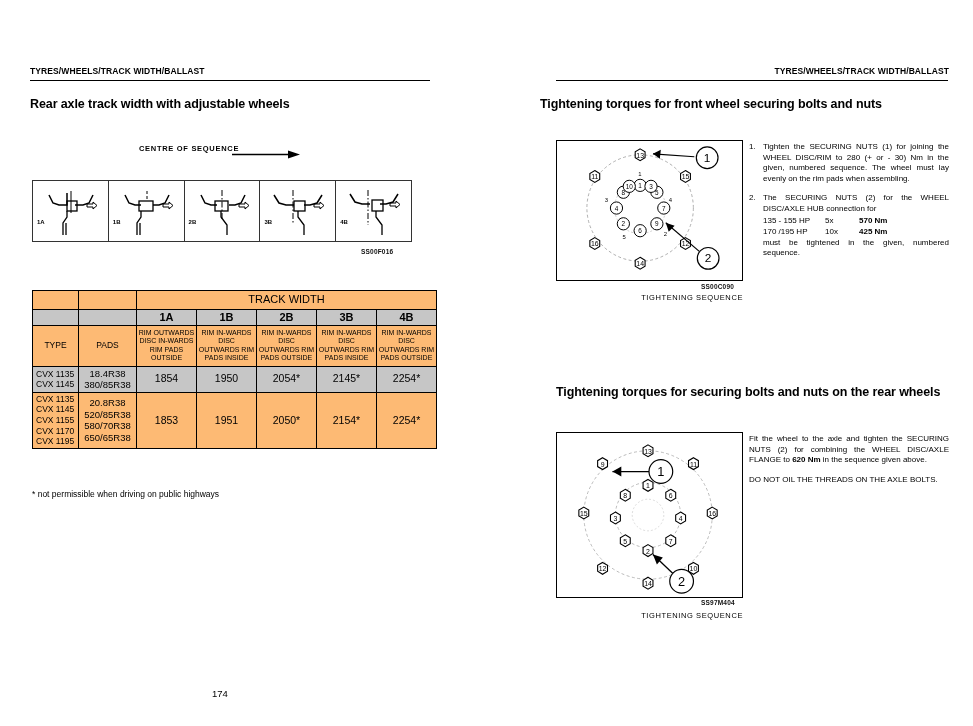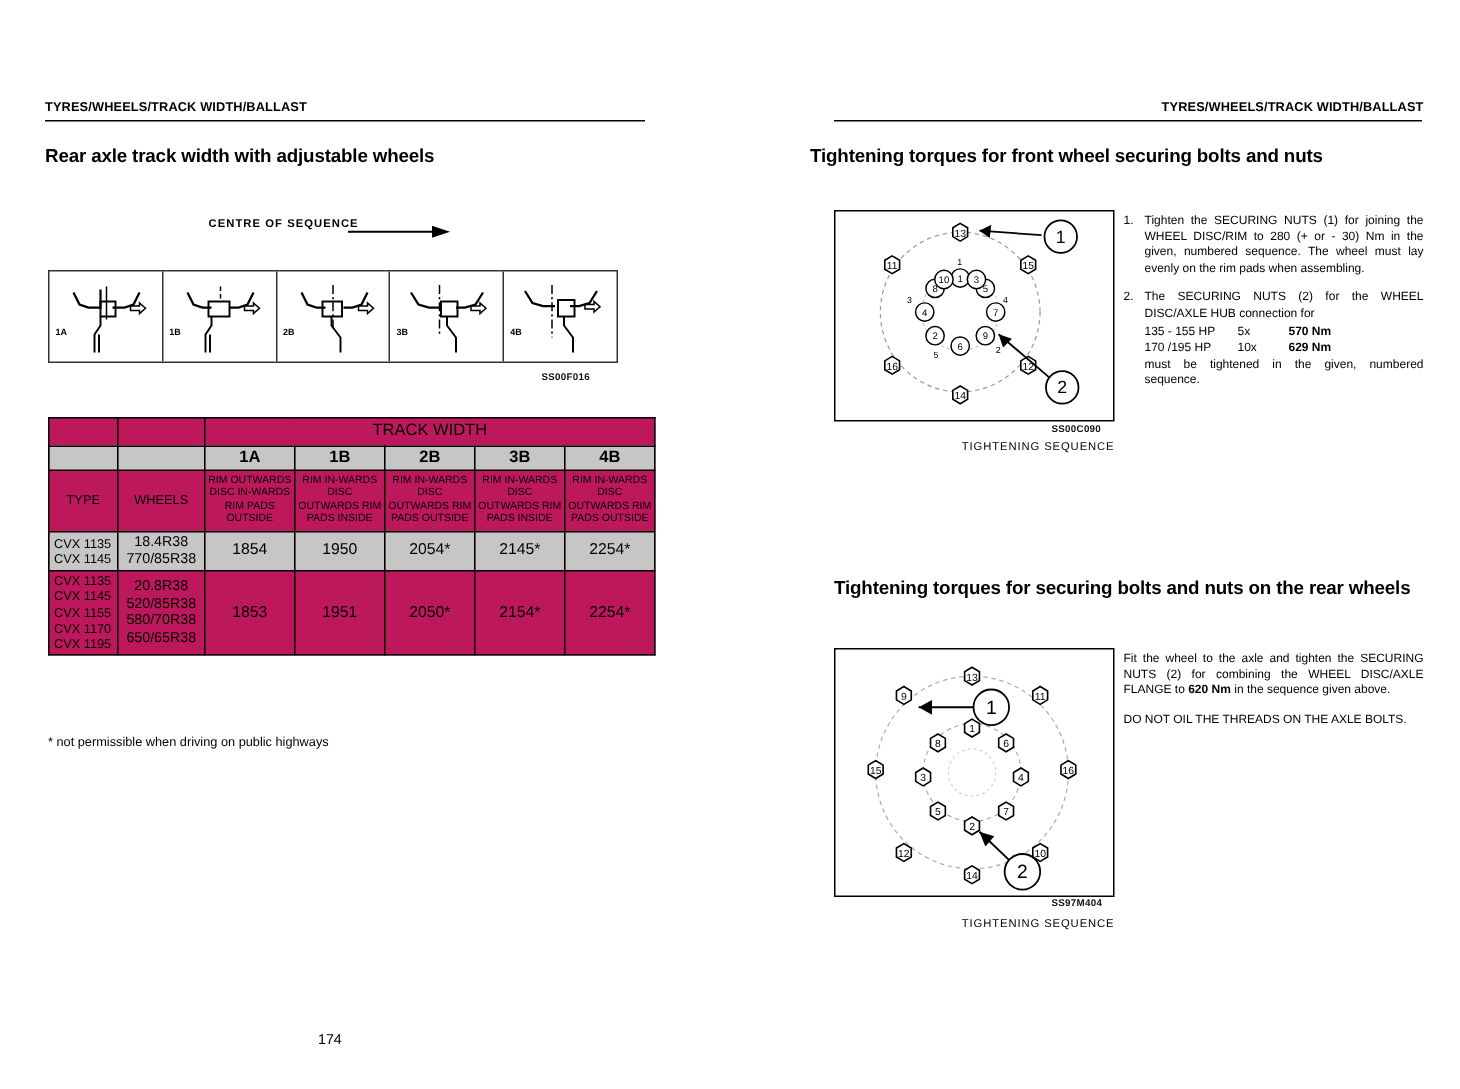--- a/index.html
+++ b/index.html
@@ -87,25 +87,25 @@
     font-size: 6.5px;
     font-weight: bold;
     letter-spacing: 0.2px;
     color: #111;
   }
   .fig-code-strip { left: 361px; top: 248px; }
 
   
   .tw-table {
     position: absolute;
-    left: 32px; top: 278px;
+    left: 32px; top: 290px;
     border-collapse: collapse;
     table-layout: fixed;
     width: 404px;
-    background: #be185d;
+    background: #fdba74;
   }
   .tw-table td, .tw-table th {
     border: 1px solid #000;
     text-align: center;
     vertical-align: middle;
     font-size: 8px;
     font-weight: normal;
     padding: 1px 1px;
     line-height: 9.5px;
   }
@@ -296,32 +296,32 @@
           <td class="shaded"></td>
           <td class="shaded"></td>
           <td class="grp-head">1A</td>
           <td class="grp-head">1B</td>
           <td class="grp-head">2B</td>
           <td class="grp-head">3B</td>
           <td class="grp-head">4B</td>
         </tr>
         <tr>
           <td class="lbl">TYPE</td>
-          <td class="lbl">WHEELS</td>
+          <td class="lbl">PADS</td>
           <td class="desc">RIM OUTWARDS DISC IN-WARDS RIM PADS OUTSIDE</td>
           <td class="desc">RIM IN-WARDS DISC OUTWARDS RIM PADS INSIDE</td>
           <td class="desc">RIM IN-WARDS DISC OUTWARDS RIM PADS OUTSIDE</td>
           <td class="desc">RIM IN-WARDS DISC OUTWARDS RIM PADS INSIDE</td>
           <td class="desc">RIM IN-WARDS DISC OUTWARDS RIM PADS OUTSIDE</td>
         </tr>
         <tr>
           <td class="typecell shaded">CVX 1135
 CVX 1145</td>
           <td class="tyrecell shaded">18.4R38
-770/85R38</td>
+380/85R38</td>
           <td class="num shaded">1854</td>
           <td class="num shaded">1950</td>
           <td class="num shaded">2054*</td>
           <td class="num shaded">2145*</td>
           <td class="num shaded">2254*</td>
         </tr>
         <tr>
           <td class="typecell">CVX 1135
 CVX 1145
 CVX 1155
@@ -430,21 +430,21 @@
         <span class="marker">2.</span>
         <span>The SECURING NUTS (2) for the WHEEL DISC/AXLE HUB connection for</span>
         <div class="spec-row">
           <span class="spec-hp">135 - 155 HP</span>
           <span class="spec-qty">5x</span>
           <span class="spec-nm">570 Nm</span>
         </div>
         <div class="spec-row">
           <span class="spec-hp">170 /195 HP</span>
           <span class="spec-qty">10x</span>
-          <span class="spec-nm">629 Nm</span>
+          <span class="spec-nm">425 Nm</span>
         </div>
         <span>must be tightened in the given, numbered sequence.</span>
       </div>
     </div>
 
     <div class="h1" style="left:69px; top:352px; width:392px;margin-top:32px;">Tightening torques for securing bolts and nuts on the rear wheels</div>
 
     <div class="figbox" style="left:69px; top:432px; width:187px; height:166px;">
       <svg viewBox="0 0 187 166" width="185" height="164">
         <circle cx="92" cy="83" r="65" fill="none" stroke="#aaa" stroke-width="0.8" stroke-dasharray="3,2.5"></circle>

